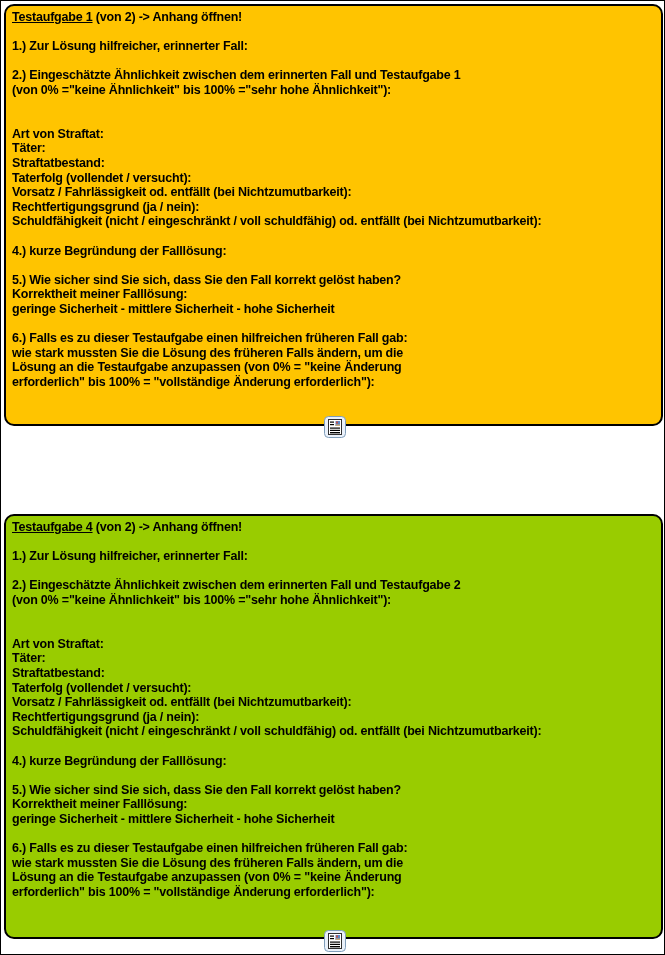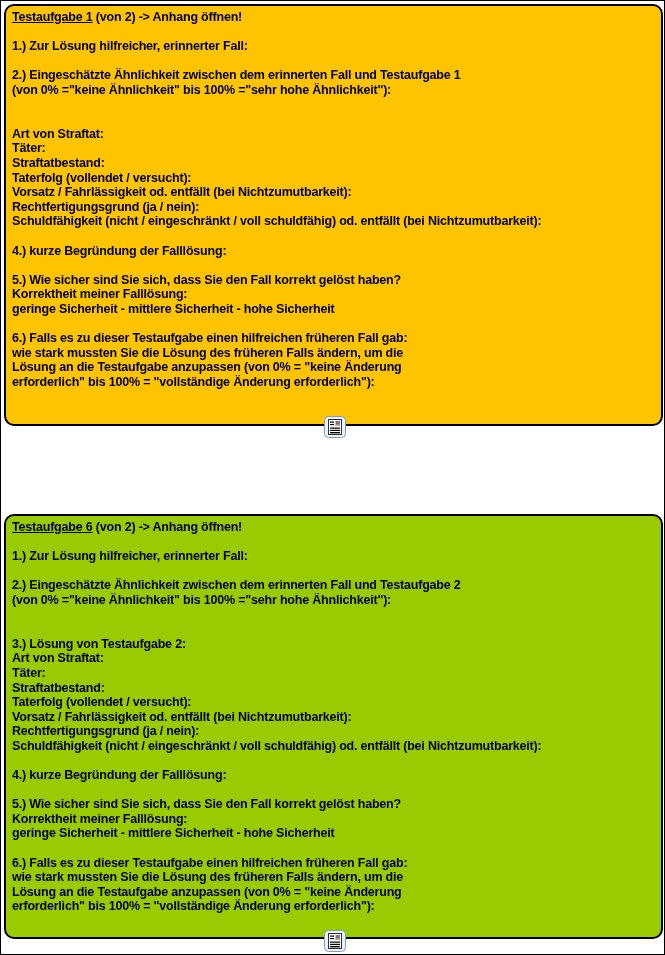--- a/index.html
+++ b/index.html
@@ -90,30 +90,29 @@
       <rect x="11.5" y="5" width="4.5" height="5" fill="#5B87C5"></rect>
       <rect x="12" y="5.5" width="2" height="2" fill="#C0504D"></rect>
       <rect x="11.5" y="8.5" width="4.5" height="1.5" fill="#C8A878"></rect>
       <rect x="6" y="11.5" width="10" height="1.2" fill="#000"></rect>
       <rect x="6" y="13.8" width="10" height="1.2" fill="#000"></rect>
       <rect x="6" y="16" width="10" height="1.4" fill="#000"></rect>
     </svg>
   </div>
 
   <section class="card card2" style="background-color: rgb(153, 204, 0);">
-    <div class="line"><span class="underline">Testaufgabe 6</span><span> (von 2) -&gt; Anhang öffnen!</span></div>
+    <div class="line"><span class="underline">Testaufgabe 4</span><span> (von 2) -&gt; Anhang öffnen!</span></div>
     <div class="lines">
         <div></div>
         <div>1.) Zur Lösung hilfreicher, erinnerter Fall:</div>
         <div></div>
         <div>2.) Eingeschätzte Ähnlichkeit zwischen dem erinnerten Fall und Testaufgabe 2</div>
         <div>(von 0% ="keine Ähnlichkeit" bis 100% ="sehr hohe Ähnlichkeit"):</div>
         <div></div>
         <div></div>
-        <div>3.) Lösung von Testaufgabe 2:</div>
         <div>Art von Straftat:</div>
         <div>Täter:</div>
         <div>Straftatbestand:</div>
         <div>Taterfolg (vollendet / versucht):</div>
         <div>Vorsatz / Fahrlässigkeit od. entfällt (bei Nichtzumutbarkeit):</div>
         <div>Rechtfertigungsgrund (ja / nein):</div>
         <div>Schuldfähigkeit (nicht / eingeschränkt / voll schuldfähig) od. entfällt (bei Nichtzumutbarkeit):</div>
         <div></div>
         <div>4.) kurze Begründung der Falllösung:</div>
         <div></div>

